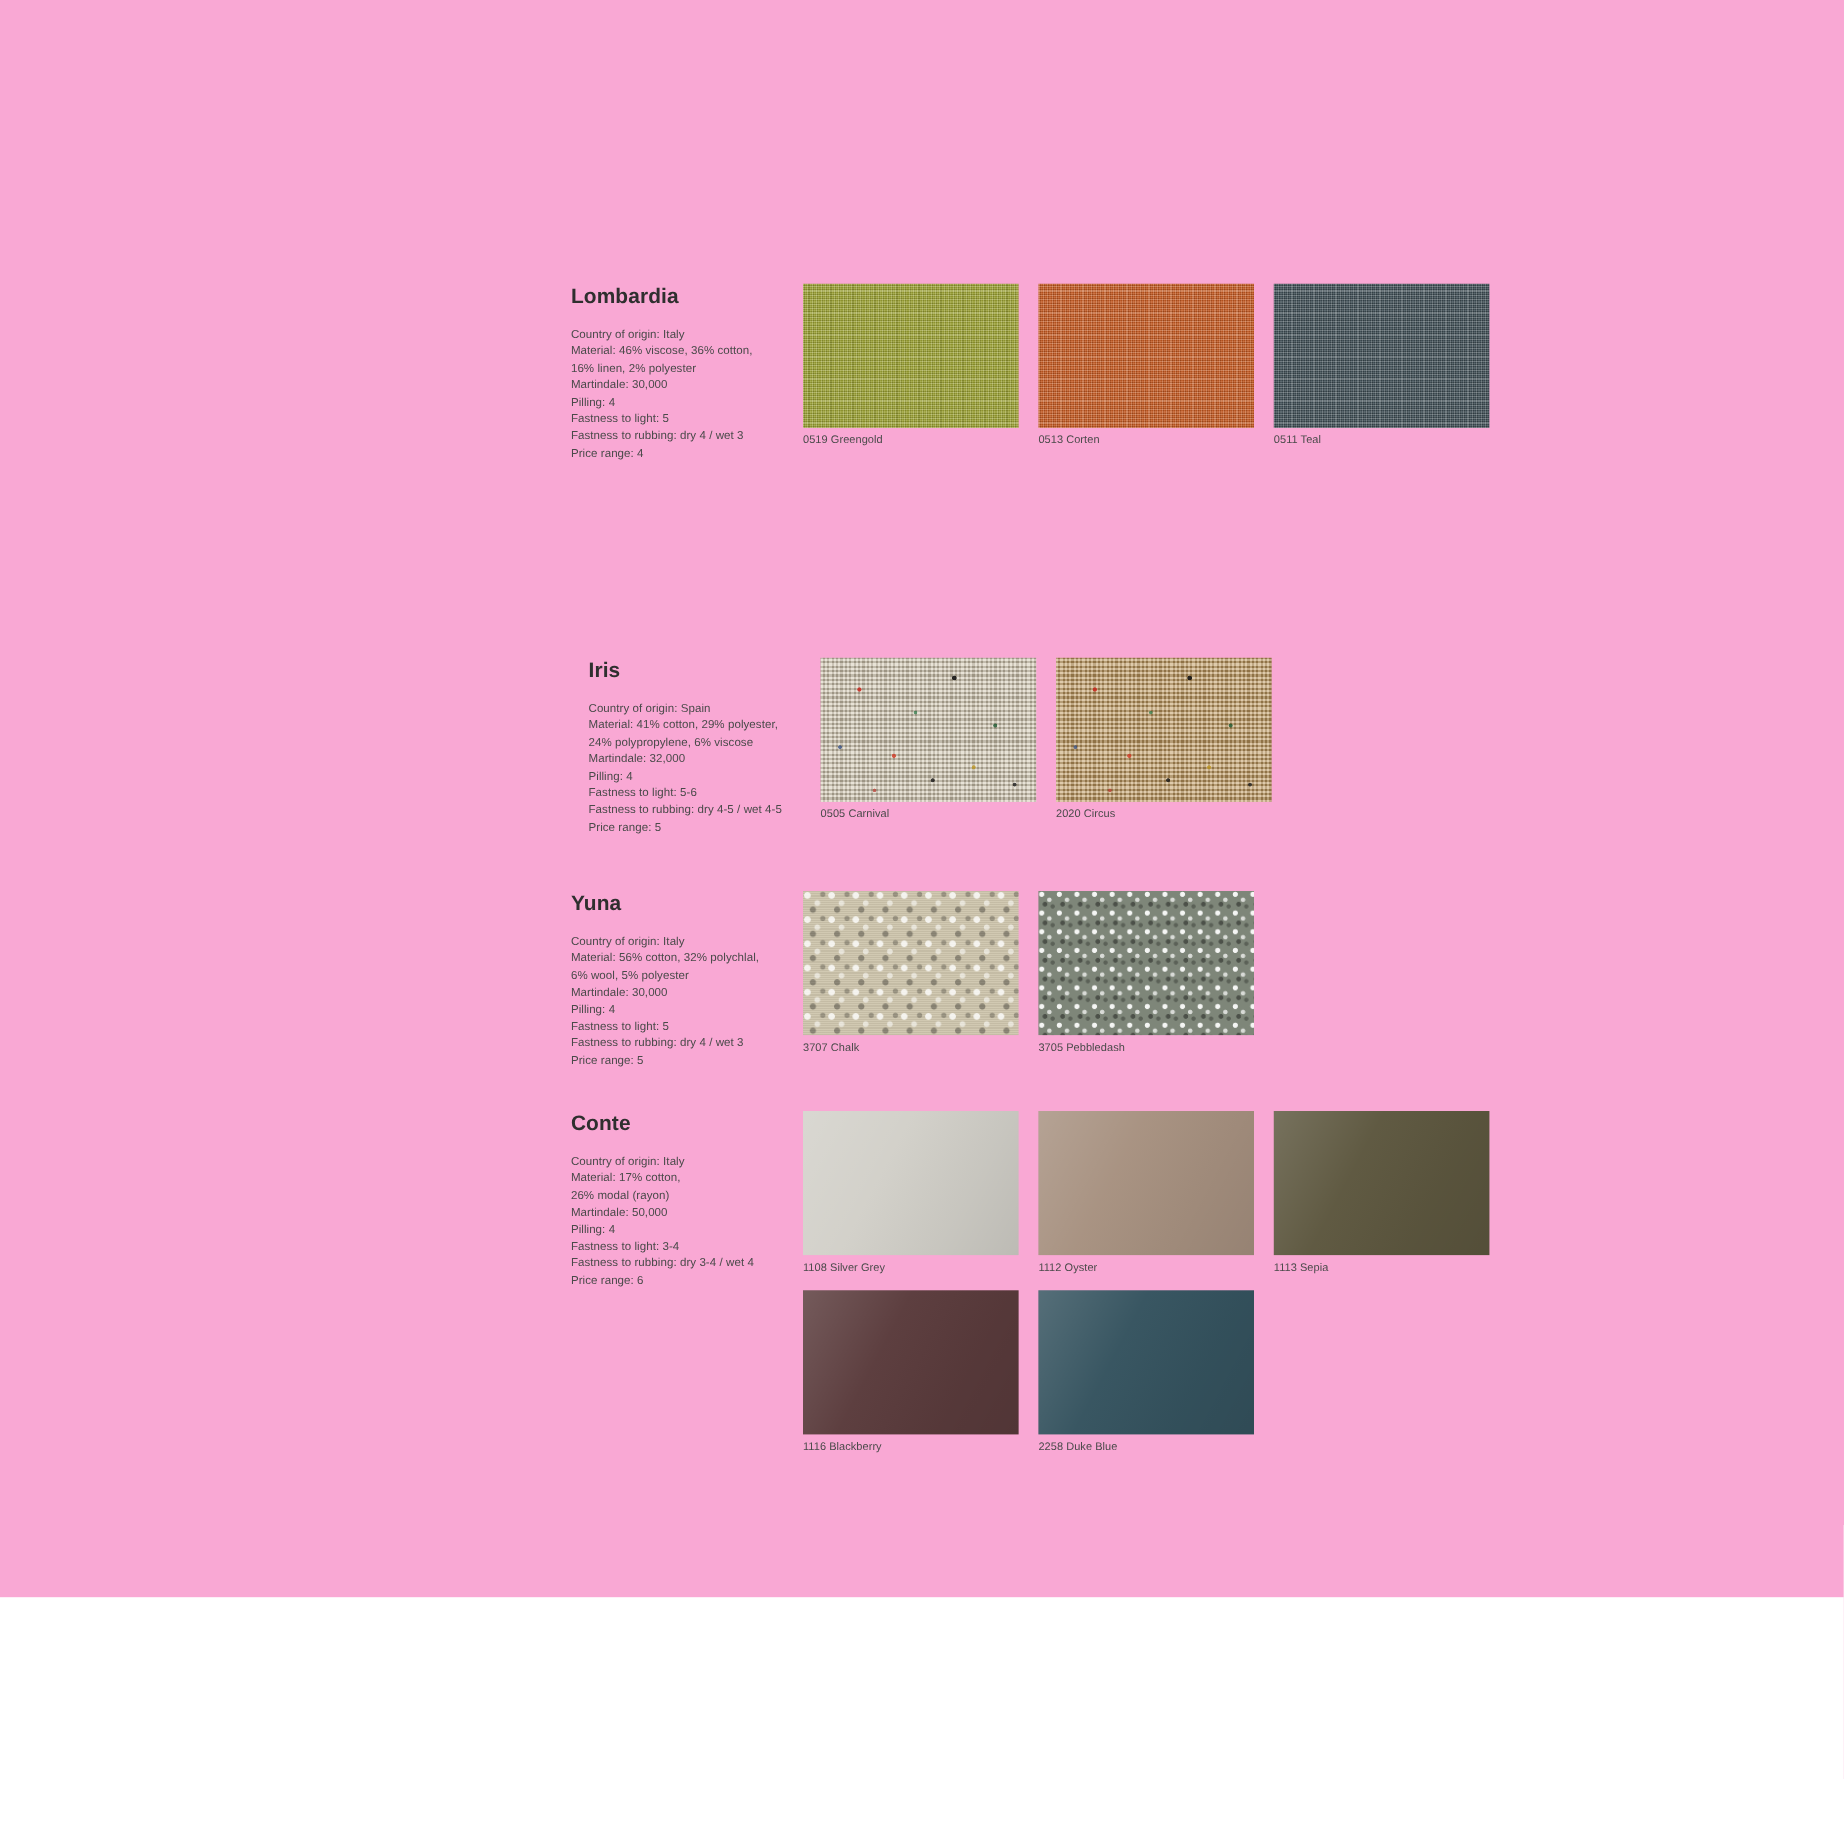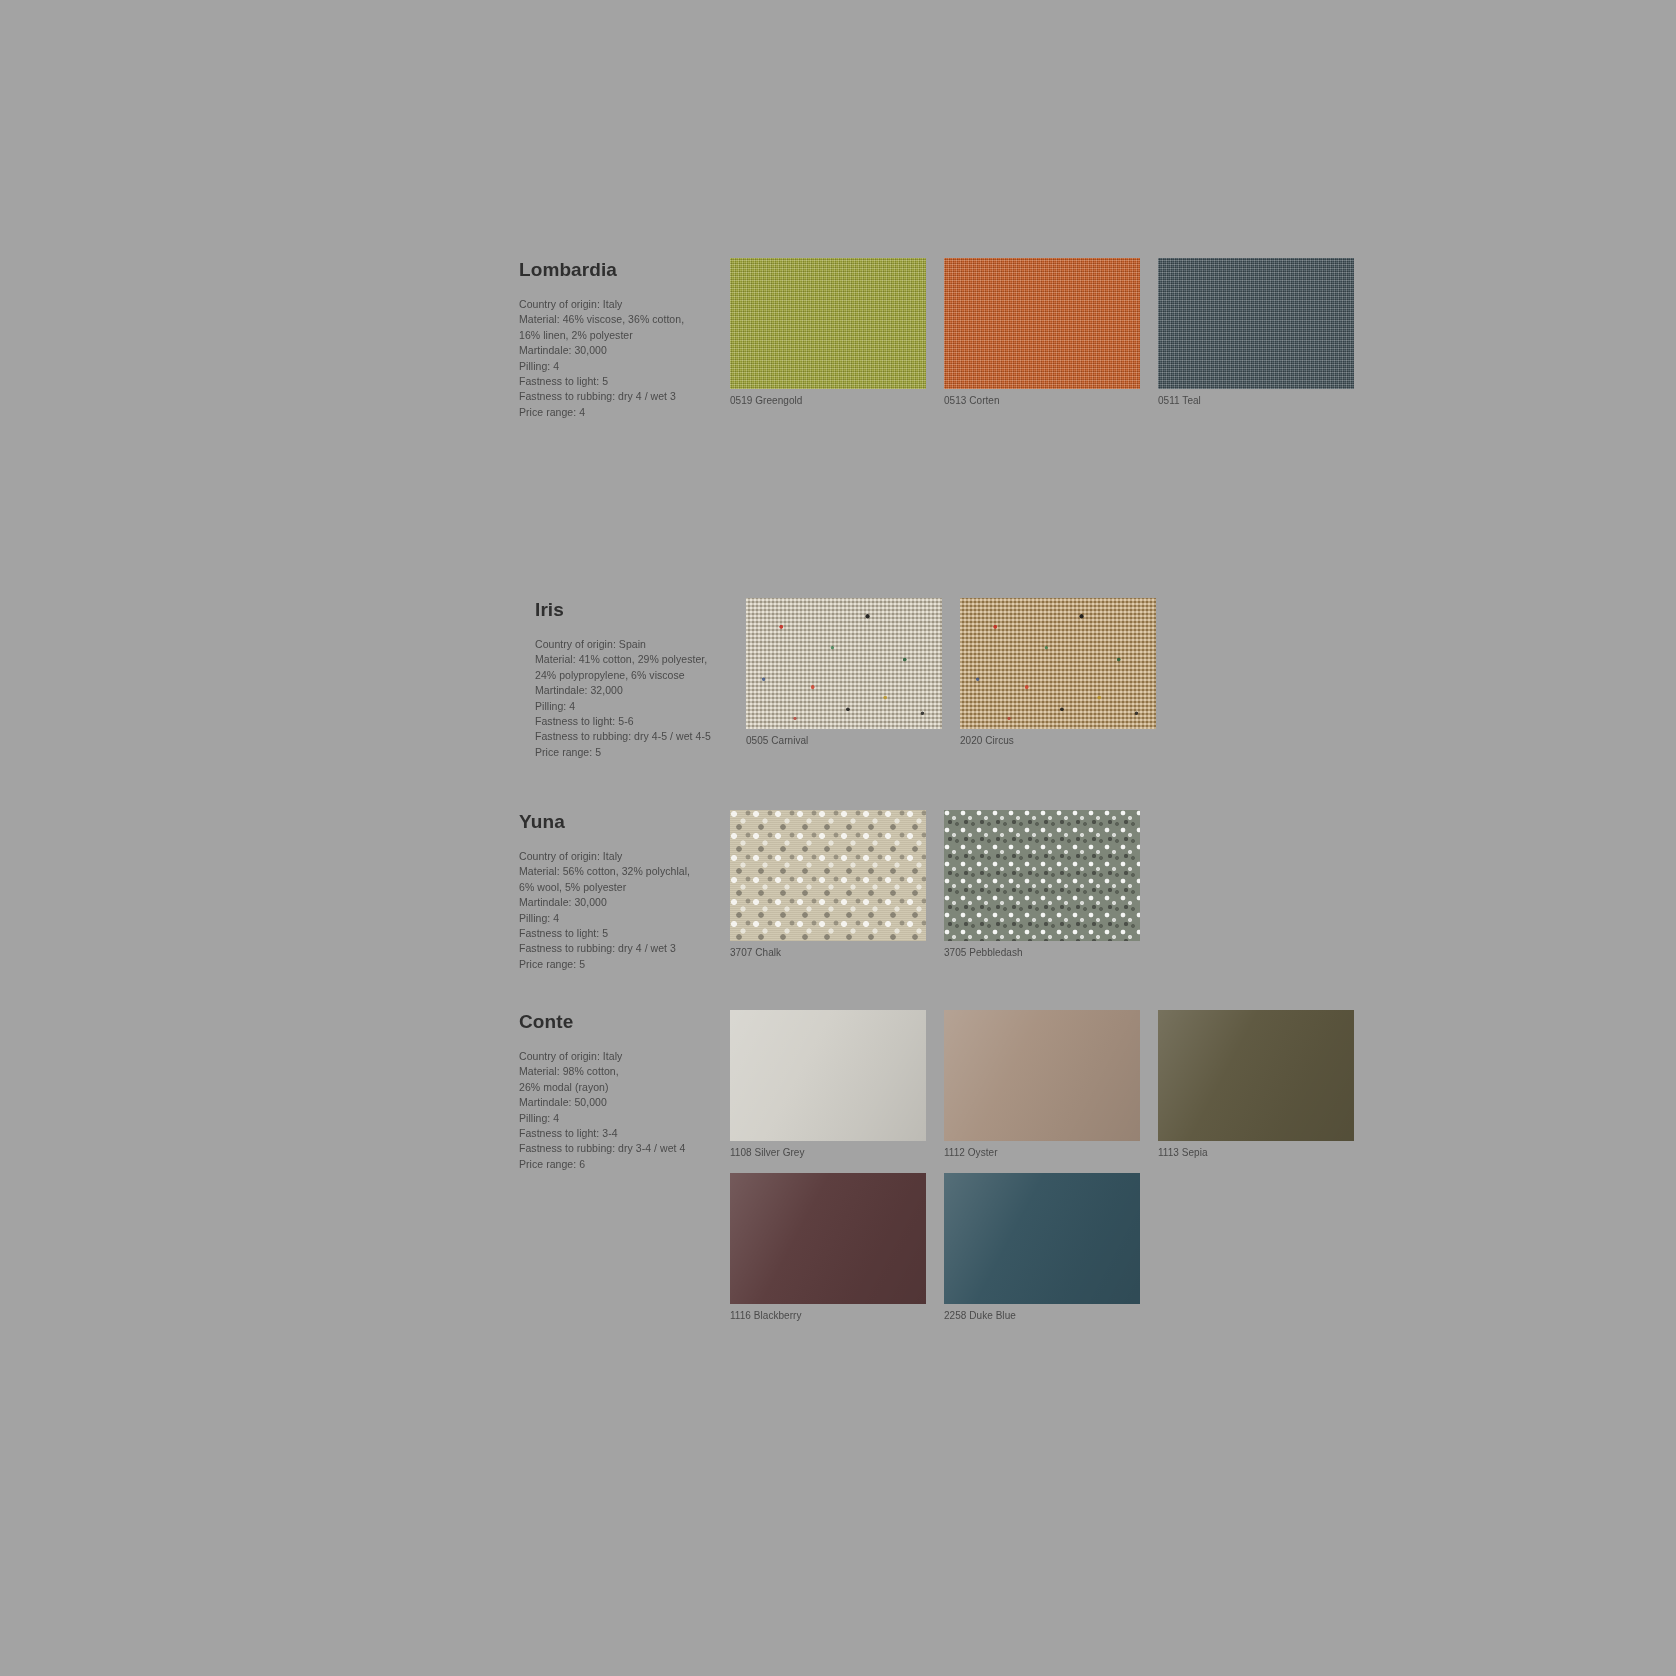--- a/index.html
+++ b/index.html
@@ -13,22 +13,22 @@
     font-family: "Liberation Sans", sans-serif;
     color: #3c3c3c;
     position: relative;
     overflow: hidden;
   }
 
   .page {
     position: absolute;
     left: 0; top: 0;
     width: 1676px;
-    height: 1676px;
-    background: #a3a3a3;
+    height: 1452px;
+    background: #f9a8d4;
   }
 
   .catalog {
     position: absolute;
     left: 519px;
     top: 258px;
     width: 860px;
   }
 
   .family {
@@ -250,21 +250,21 @@
             </div>
           </div>
         </div>
       </div>
       <div class="family" style="position: absolute; top: 752px; left: 0px; width: 860px;">
         <div class="family-inner">
           <div class="spec-col">
             <div class="family-name">Conte</div>
             <div class="spec-list">
               <div>Country of origin: Italy</div>
-              <div>Material: 98% cotton,</div>
+              <div>Material: 17% cotton,</div>
               <div>26% modal (rayon)</div>
               <div>Martindale: 50,000</div>
               <div>Pilling: 4</div>
               <div>Fastness to light: 3-4</div>
               <div>Fastness to rubbing: dry 3-4 / wet 4</div>
               <div>Price range: 6</div>
             </div>
           </div>
           <div class="swatch-col">
             <div class="swatch">

